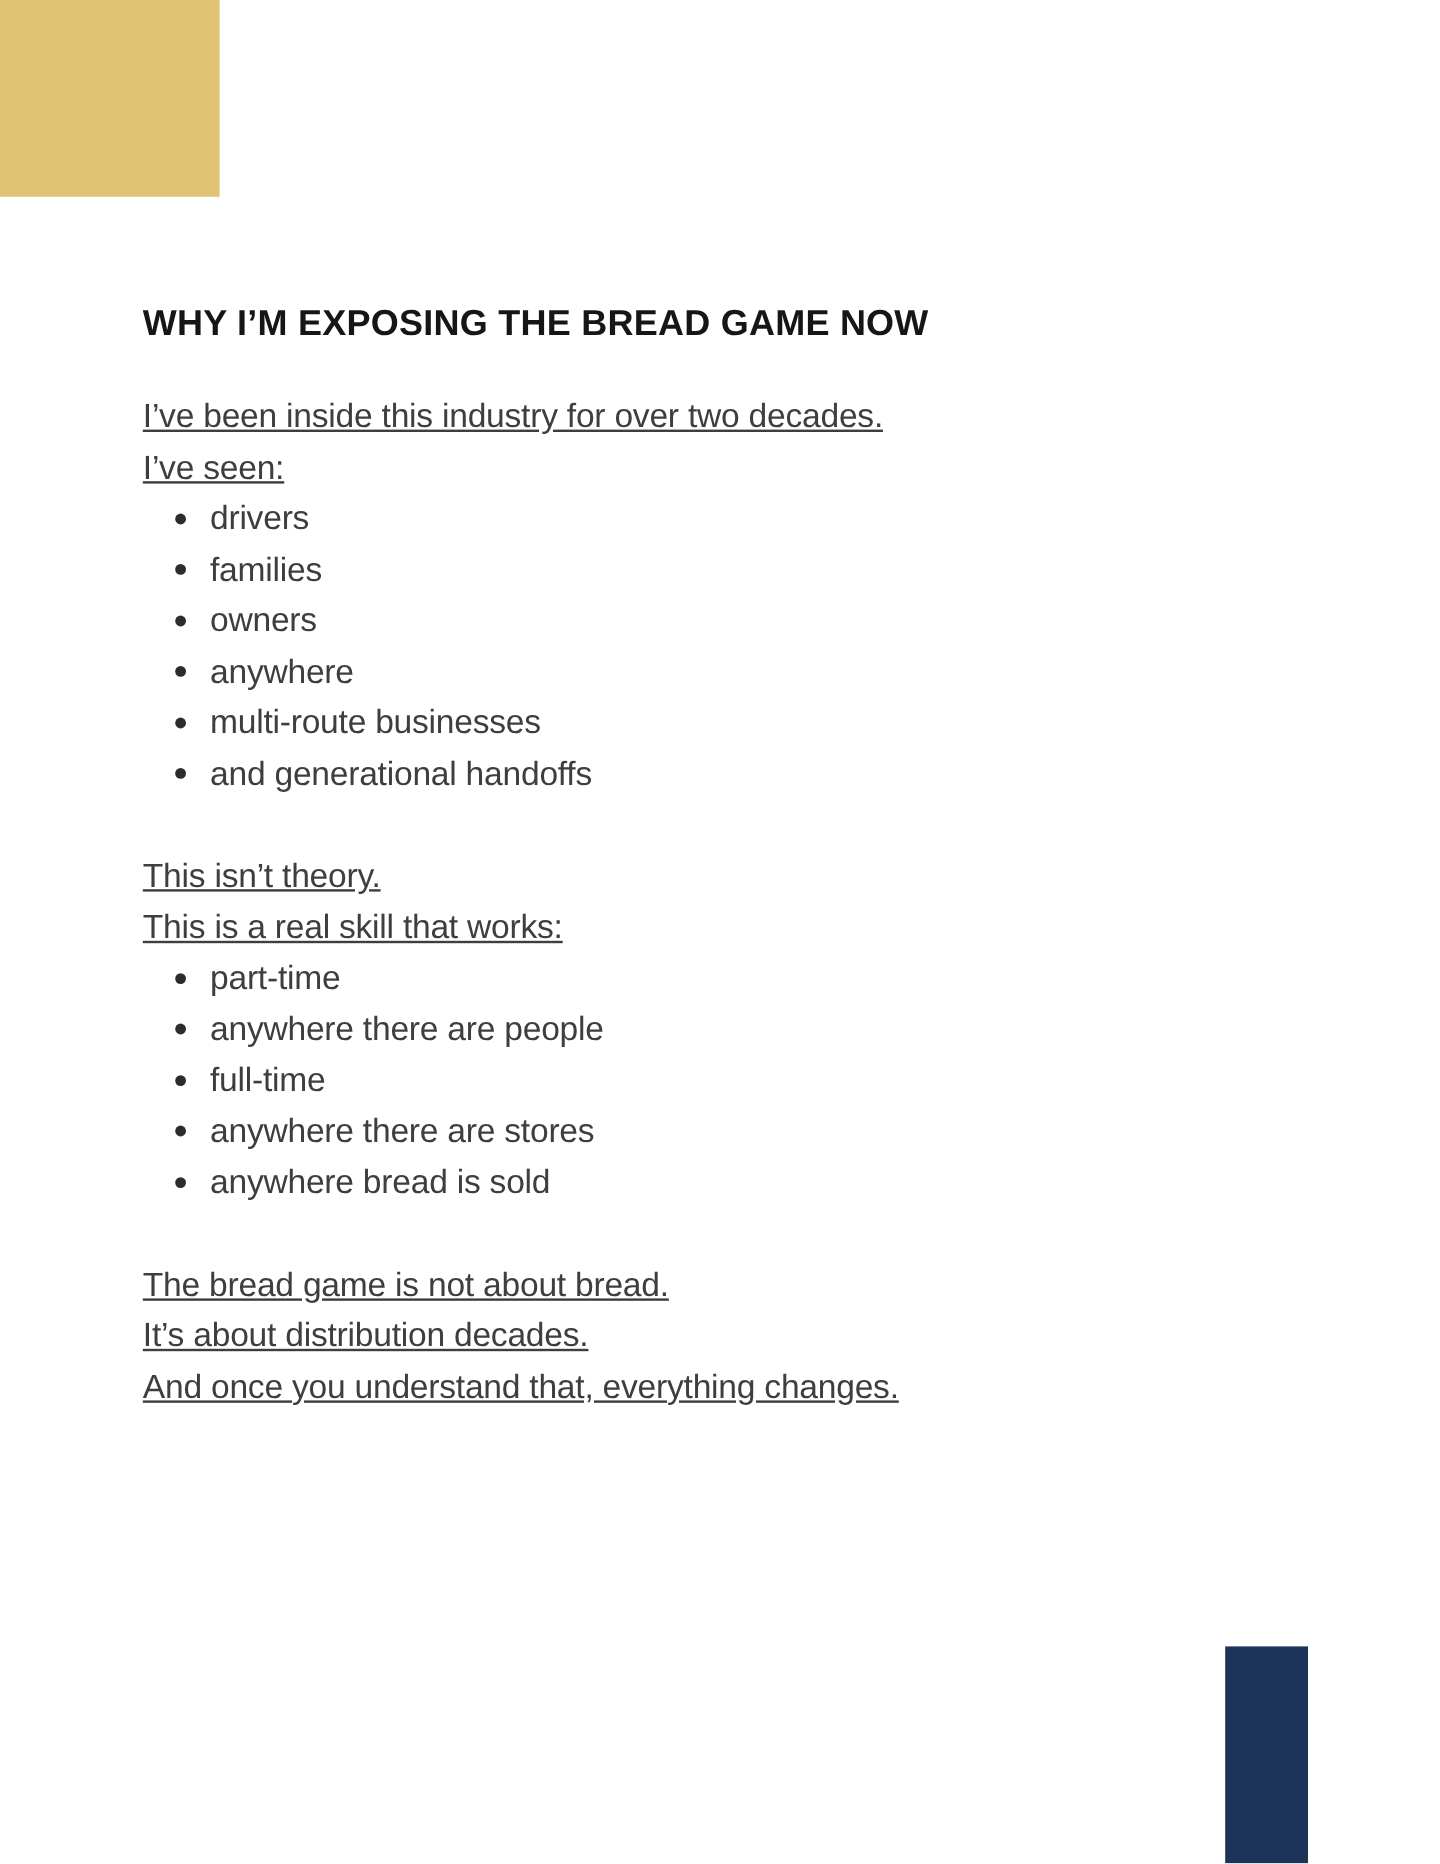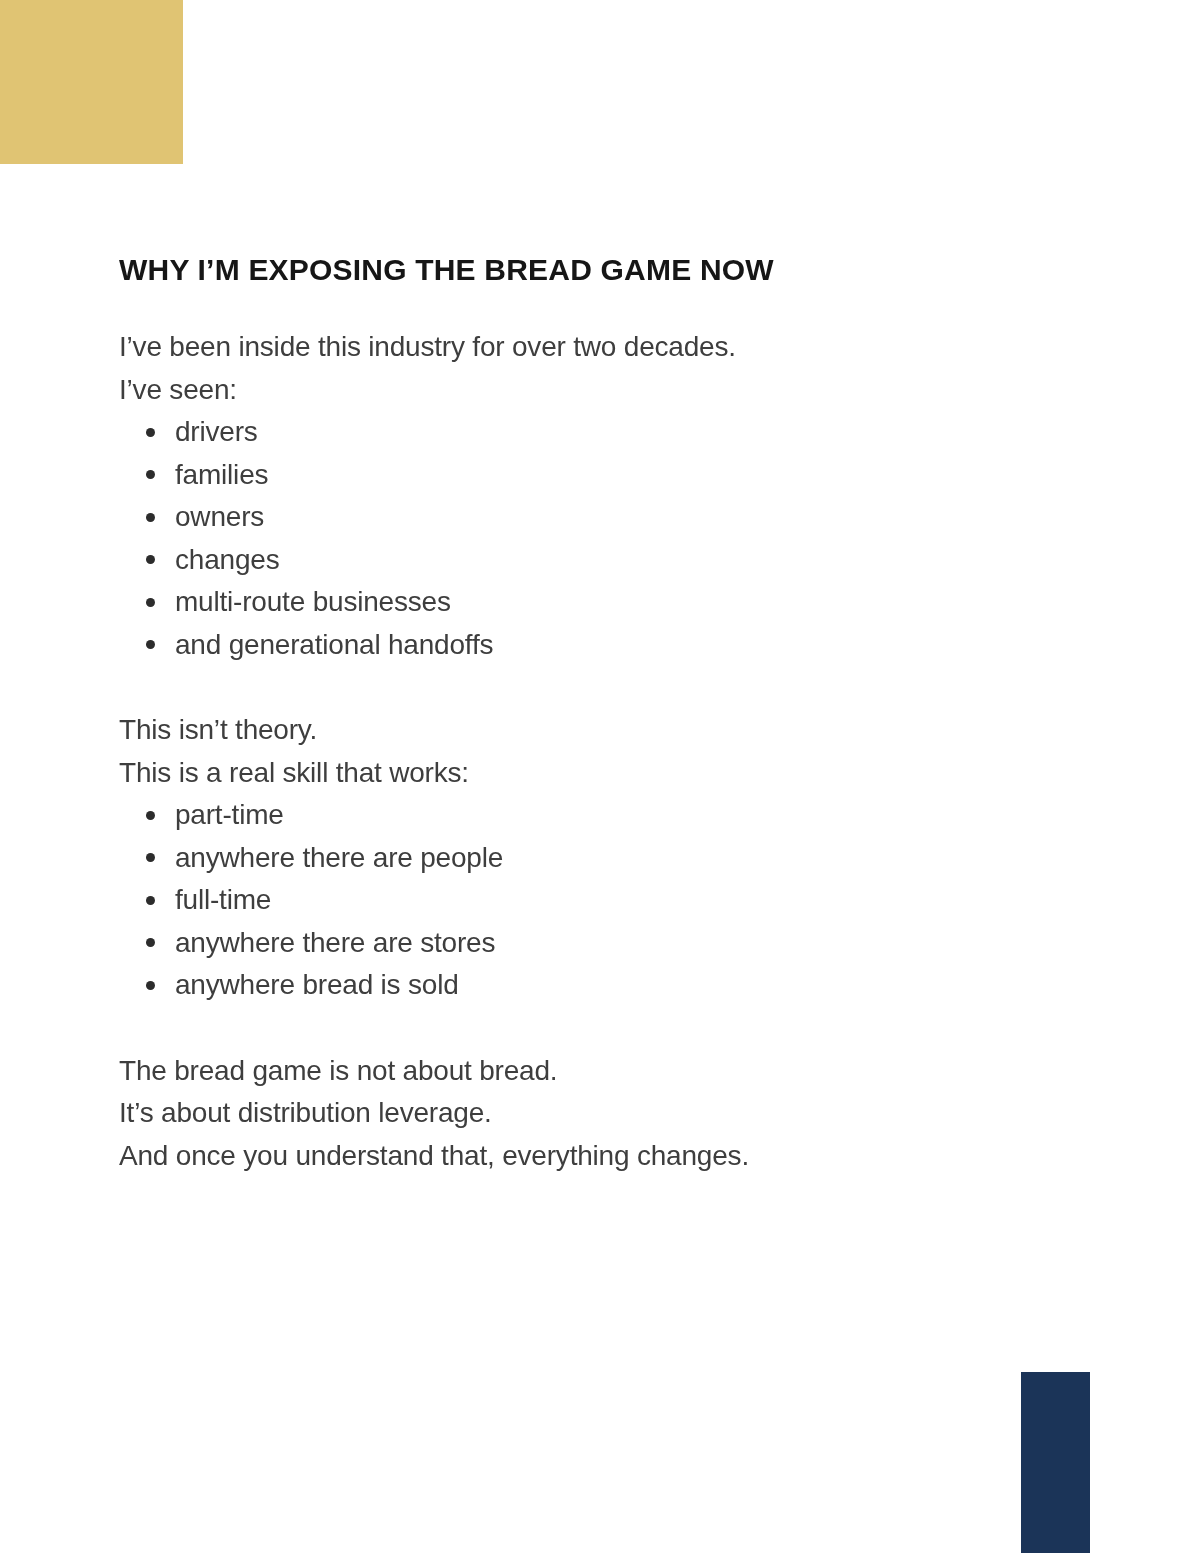--- a/index.html
+++ b/index.html
@@ -54,20 +54,21 @@
   h1.section-heading {
     margin: 0 0 36px 0;
     font-size: 30px;
     line-height: 40px;
     font-weight: 700;
     color: #161616;
     letter-spacing: 0.2px;
   }
   p.line {
     margin: 0;
+    text-decoration: underline;
   }
   ul.bullets {
     list-style: none;
     margin: 0;
     padding: 0;
   }
   ul.bullets li {
     display: flex;
     align-items: center;
     padding-left: 27px;
@@ -107,21 +108,21 @@
       <li>
           <span class="dot"></span>
           <span>families</span>
         </li>
       <li>
           <span class="dot"></span>
           <span>owners</span>
         </li>
       <li>
           <span class="dot"></span>
-          <span>changes</span>
+          <span>anywhere</span>
         </li>
       <li>
           <span class="dot"></span>
           <span>multi-route businesses</span>
         </li>
       <li>
           <span class="dot"></span>
           <span>and generational handoffs</span>
         </li>
     </ul>
@@ -150,21 +151,21 @@
         </li>
       <li>
           <span class="dot"></span>
           <span>anywhere bread is sold</span>
         </li>
     </ul>
 
     <div class="spacer"></div>
 
     <p class="line">The bread game is not about bread.</p>
-    <p class="line">It’s about distribution leverage.</p>
+    <p class="line">It’s about distribution decades.</p>
     <p class="line">And once you understand that, everything changes.</p>
 
   </main>
 
   <div class="navy-block">
     <span class="page-num">7</span>
   </div>
 
 </div>
 

